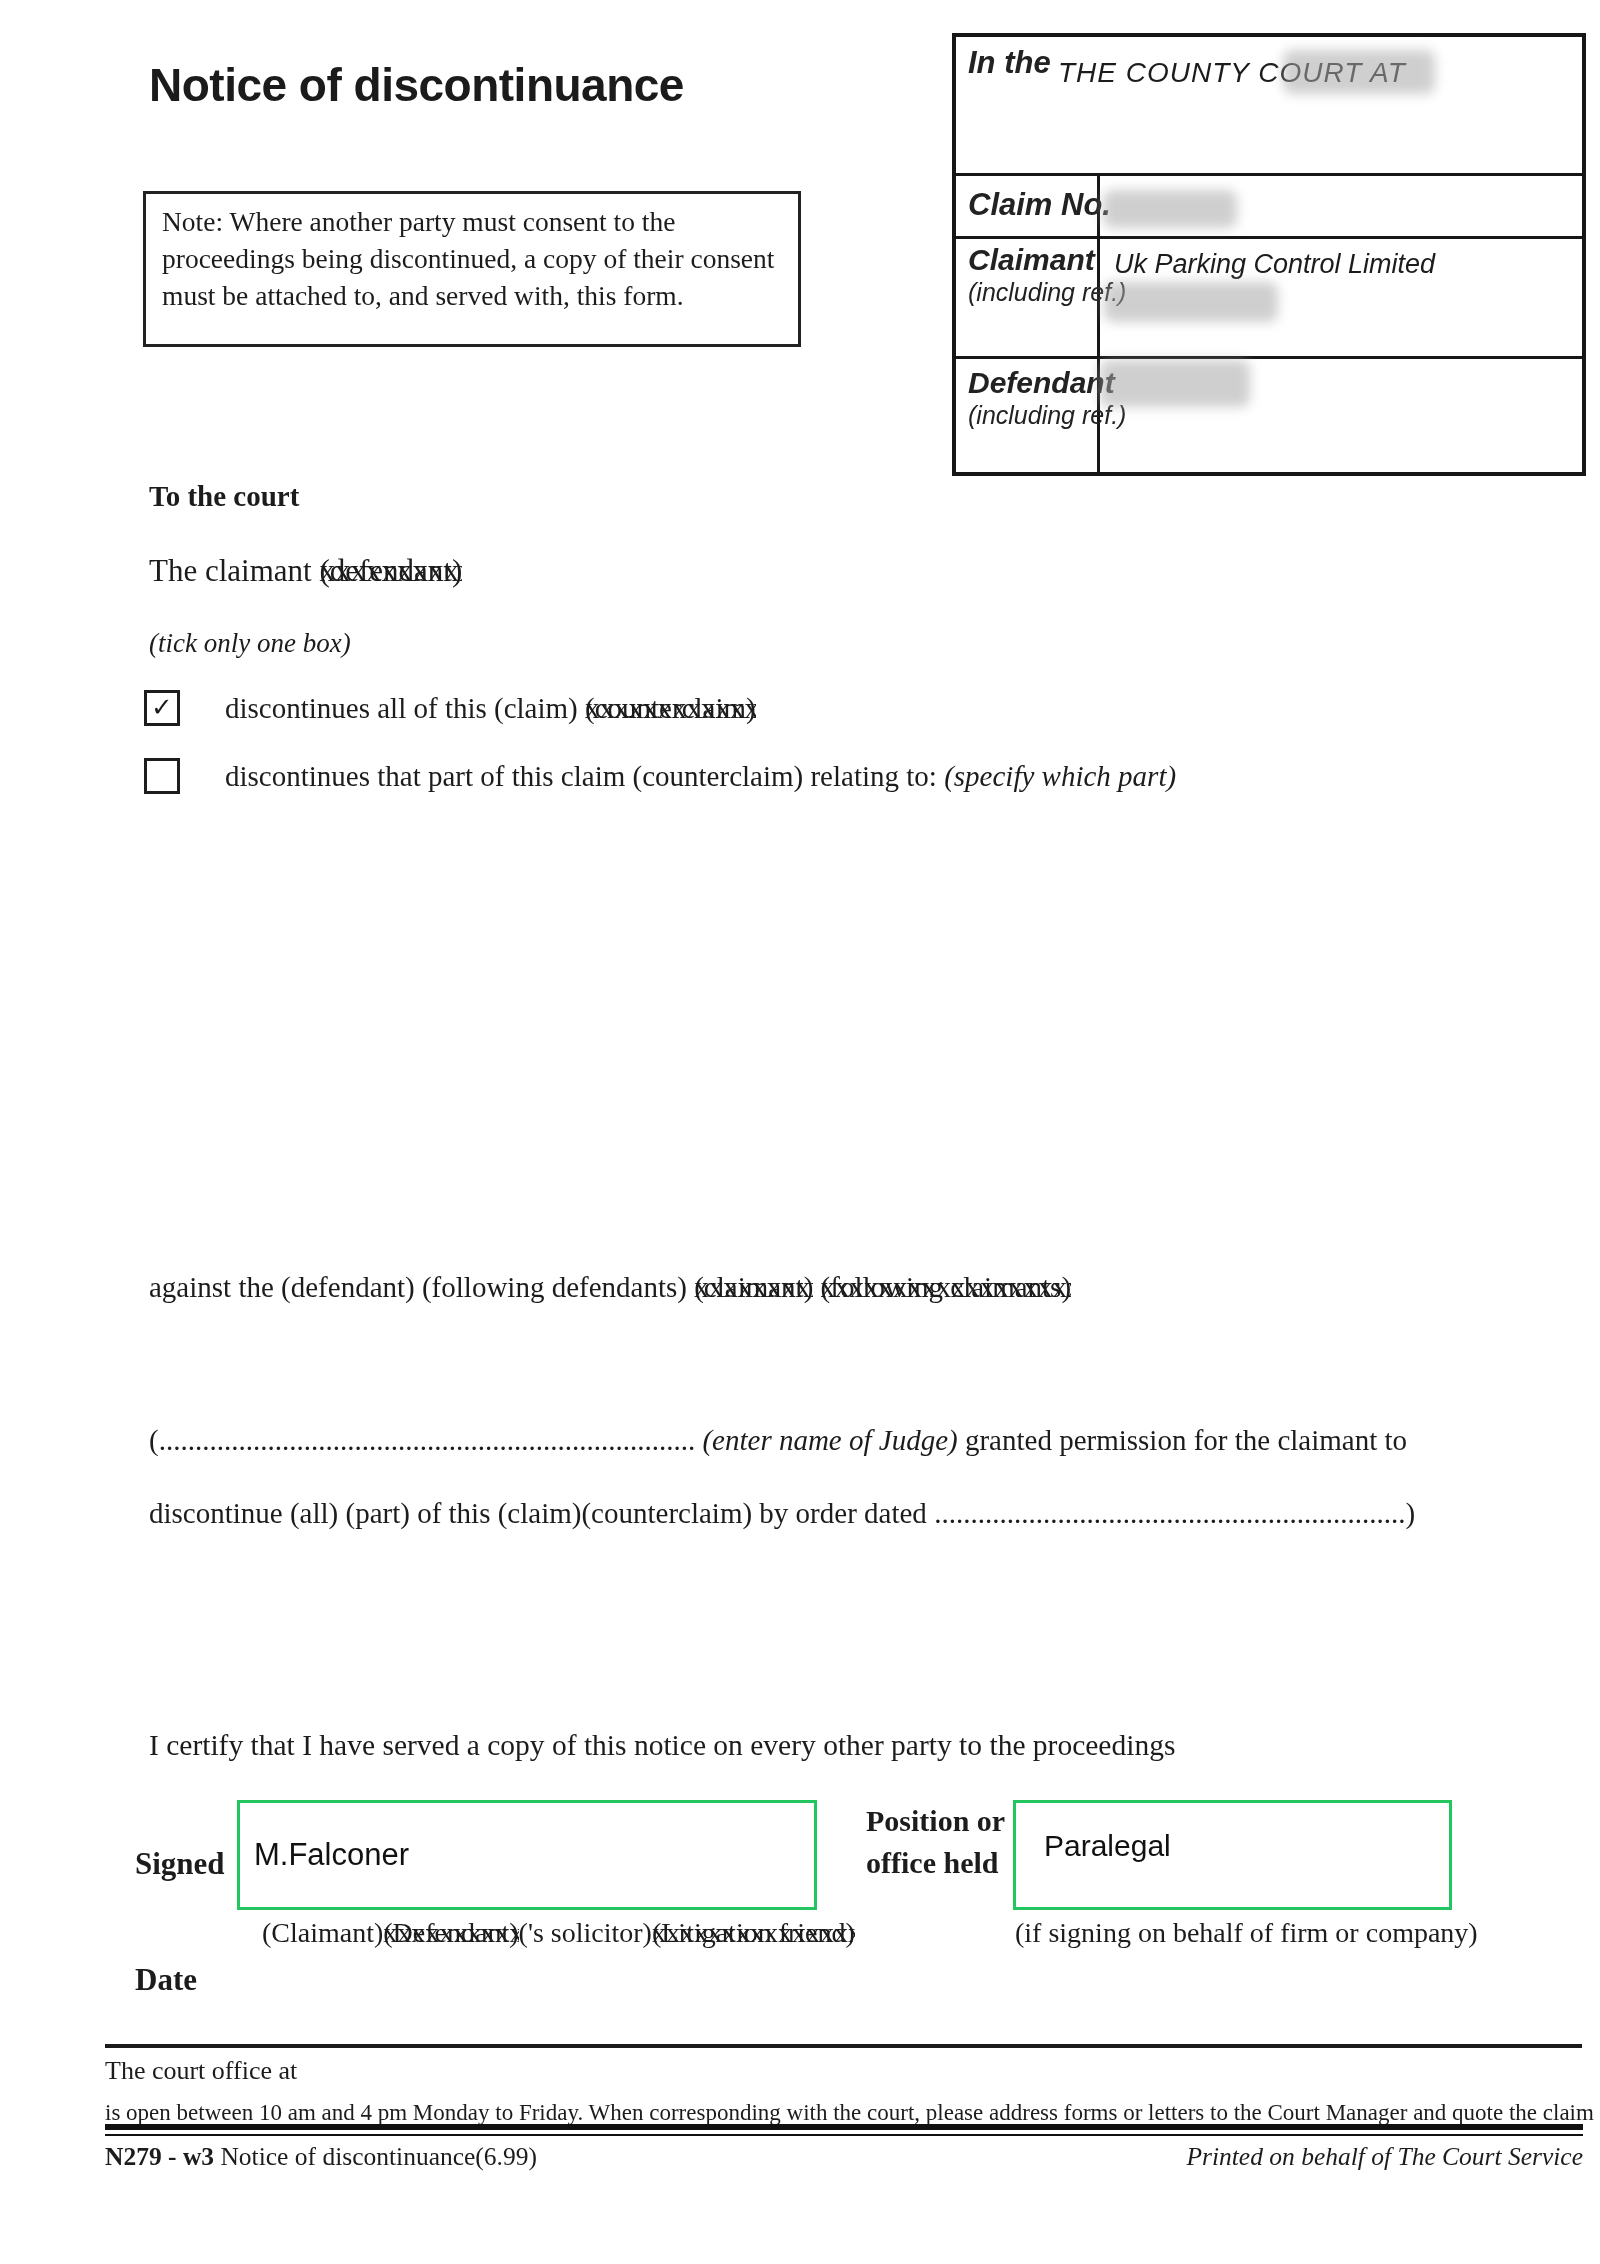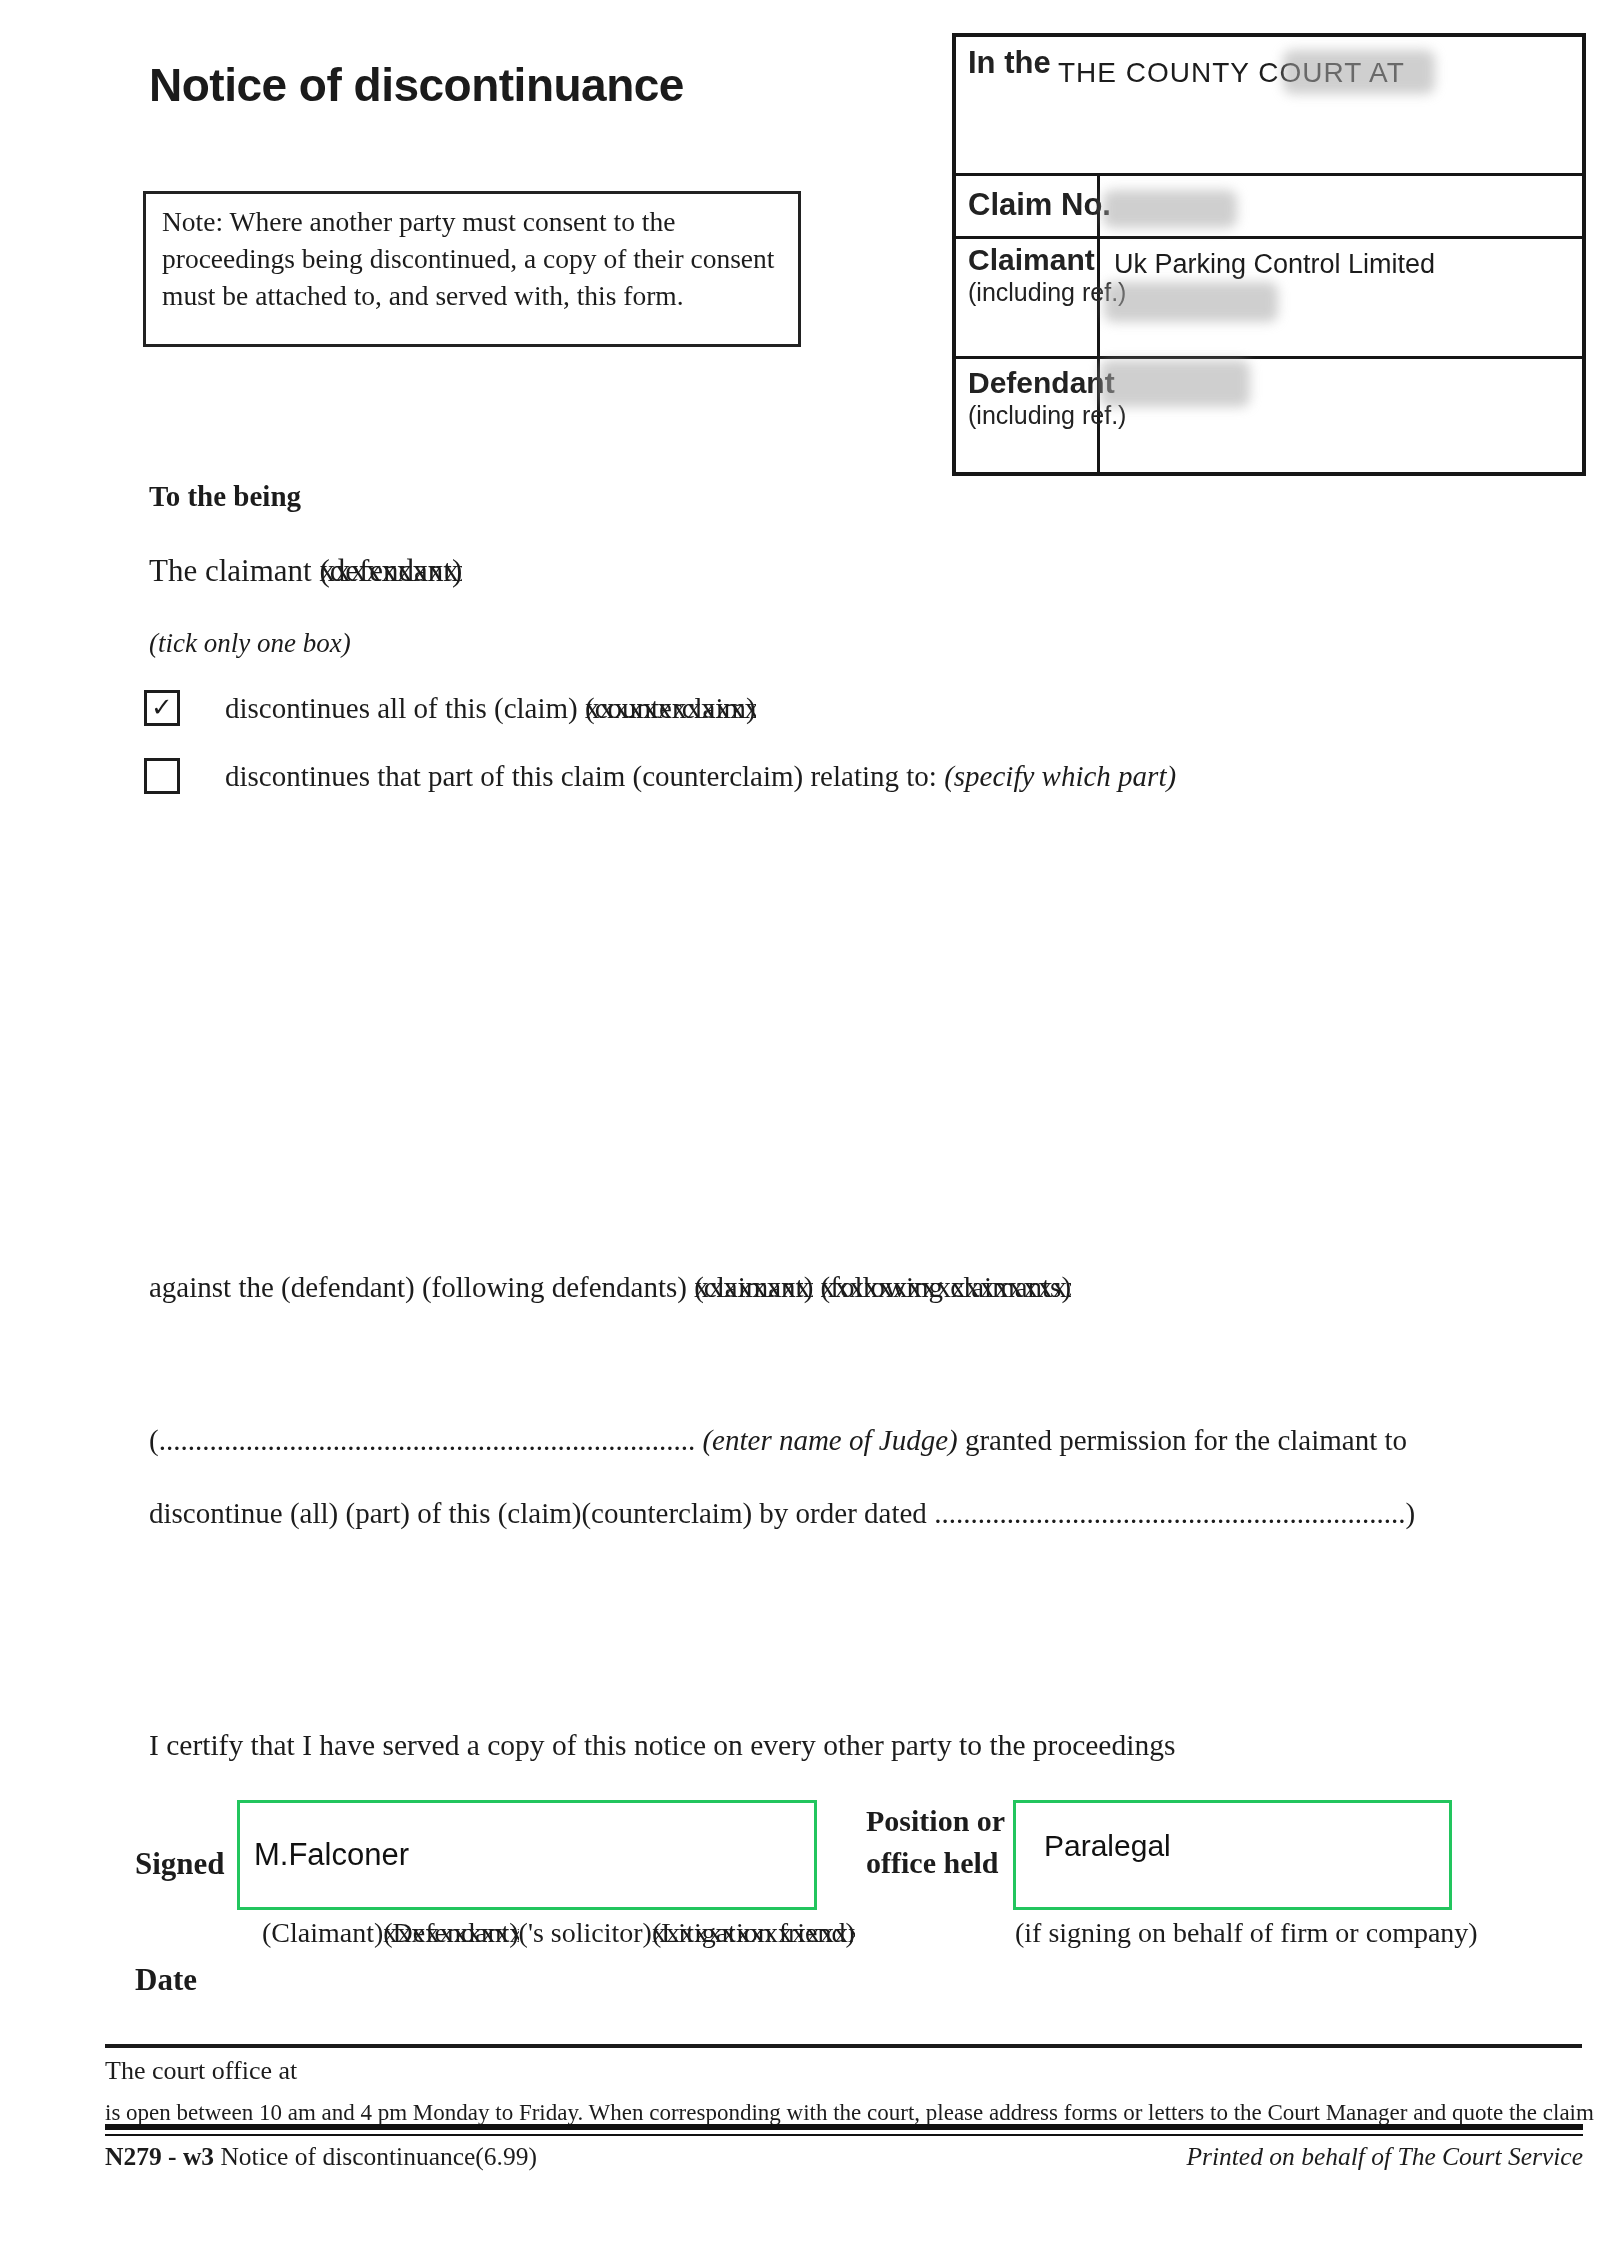--- a/index.html
+++ b/index.html
@@ -12,21 +12,21 @@
 
   
   .title{left:109px;top:58px;font-family:"Liberation Sans",sans-serif;
          font-weight:bold;font-size:46px;letter-spacing:-0.5px;color:#1b1b1b;}
 
   .note-box{left:103px;top:191px;width:658px;height:156px;border:3px solid #222;
             box-sizing:border-box;padding:9px 16px 0 16px;font-size:27.5px;line-height:37px;}
 
   
   .court-box{left:912px;top:33px;width:634px;height:443px;border:4px solid #161616;
-             box-sizing:border-box;}
+             box-sizing:border-box;font-style:italic;}
   .cb-hline{position:absolute;left:0;right:0;height:3px;background:#161616;}
   .cb-vline{position:absolute;width:3px;background:#161616;}
   .cb-label{font-family:"Liberation Sans",sans-serif;font-weight:bold;color:#222;}
   .cb-sub{font-family:"Liberation Sans",sans-serif;font-size:25px;color:#222;}
 
   
   .redact{position:absolute;background:#a8a8a8;opacity:.55;border-radius:9px;filter:blur(6px);}
 
   
   .line{font-size:29px;white-space:nowrap;}
@@ -80,21 +80,21 @@
     <div class="abs cb-label" style="left:12px;top:329px;font-size:30px;">Defendant</div>
     <div class="abs cb-sub" style="left:12px;top:364px;">(including ref.)</div>
     <div class="abs" style="left:144px;top:322px;right:0;bottom:0;"></div>
   </div>
 
   <div class="redact" style="left:1243px;top:50px;width:152px;height:44px;"></div>
   <div class="redact" style="left:1063px;top:190px;width:134px;height:38px;"></div>
   <div class="redact" style="left:1064px;top:282px;width:174px;height:40px;"></div>
   <div class="redact" style="left:1060px;top:360px;width:150px;height:47px;"></div>
 
-  <div class="abs b" style="left:109px;top:480px;font-size:29px;">To the being</div>
+  <div class="abs b" style="left:109px;top:480px;font-size:29px;">To the court</div>
 
   <div class="abs big-line" style="left:109px;top:553px;">
     <span>The claimant </span><span class="struck">(defendant)</span>
   </div>
 
   <div class="abs i" style="left:109px;top:628px;font-size:27px;">(tick only one box)</div>
 
   <div class="checkbox" style="left:104px;top:690px;">
     <span>✓</span>
   </div>

